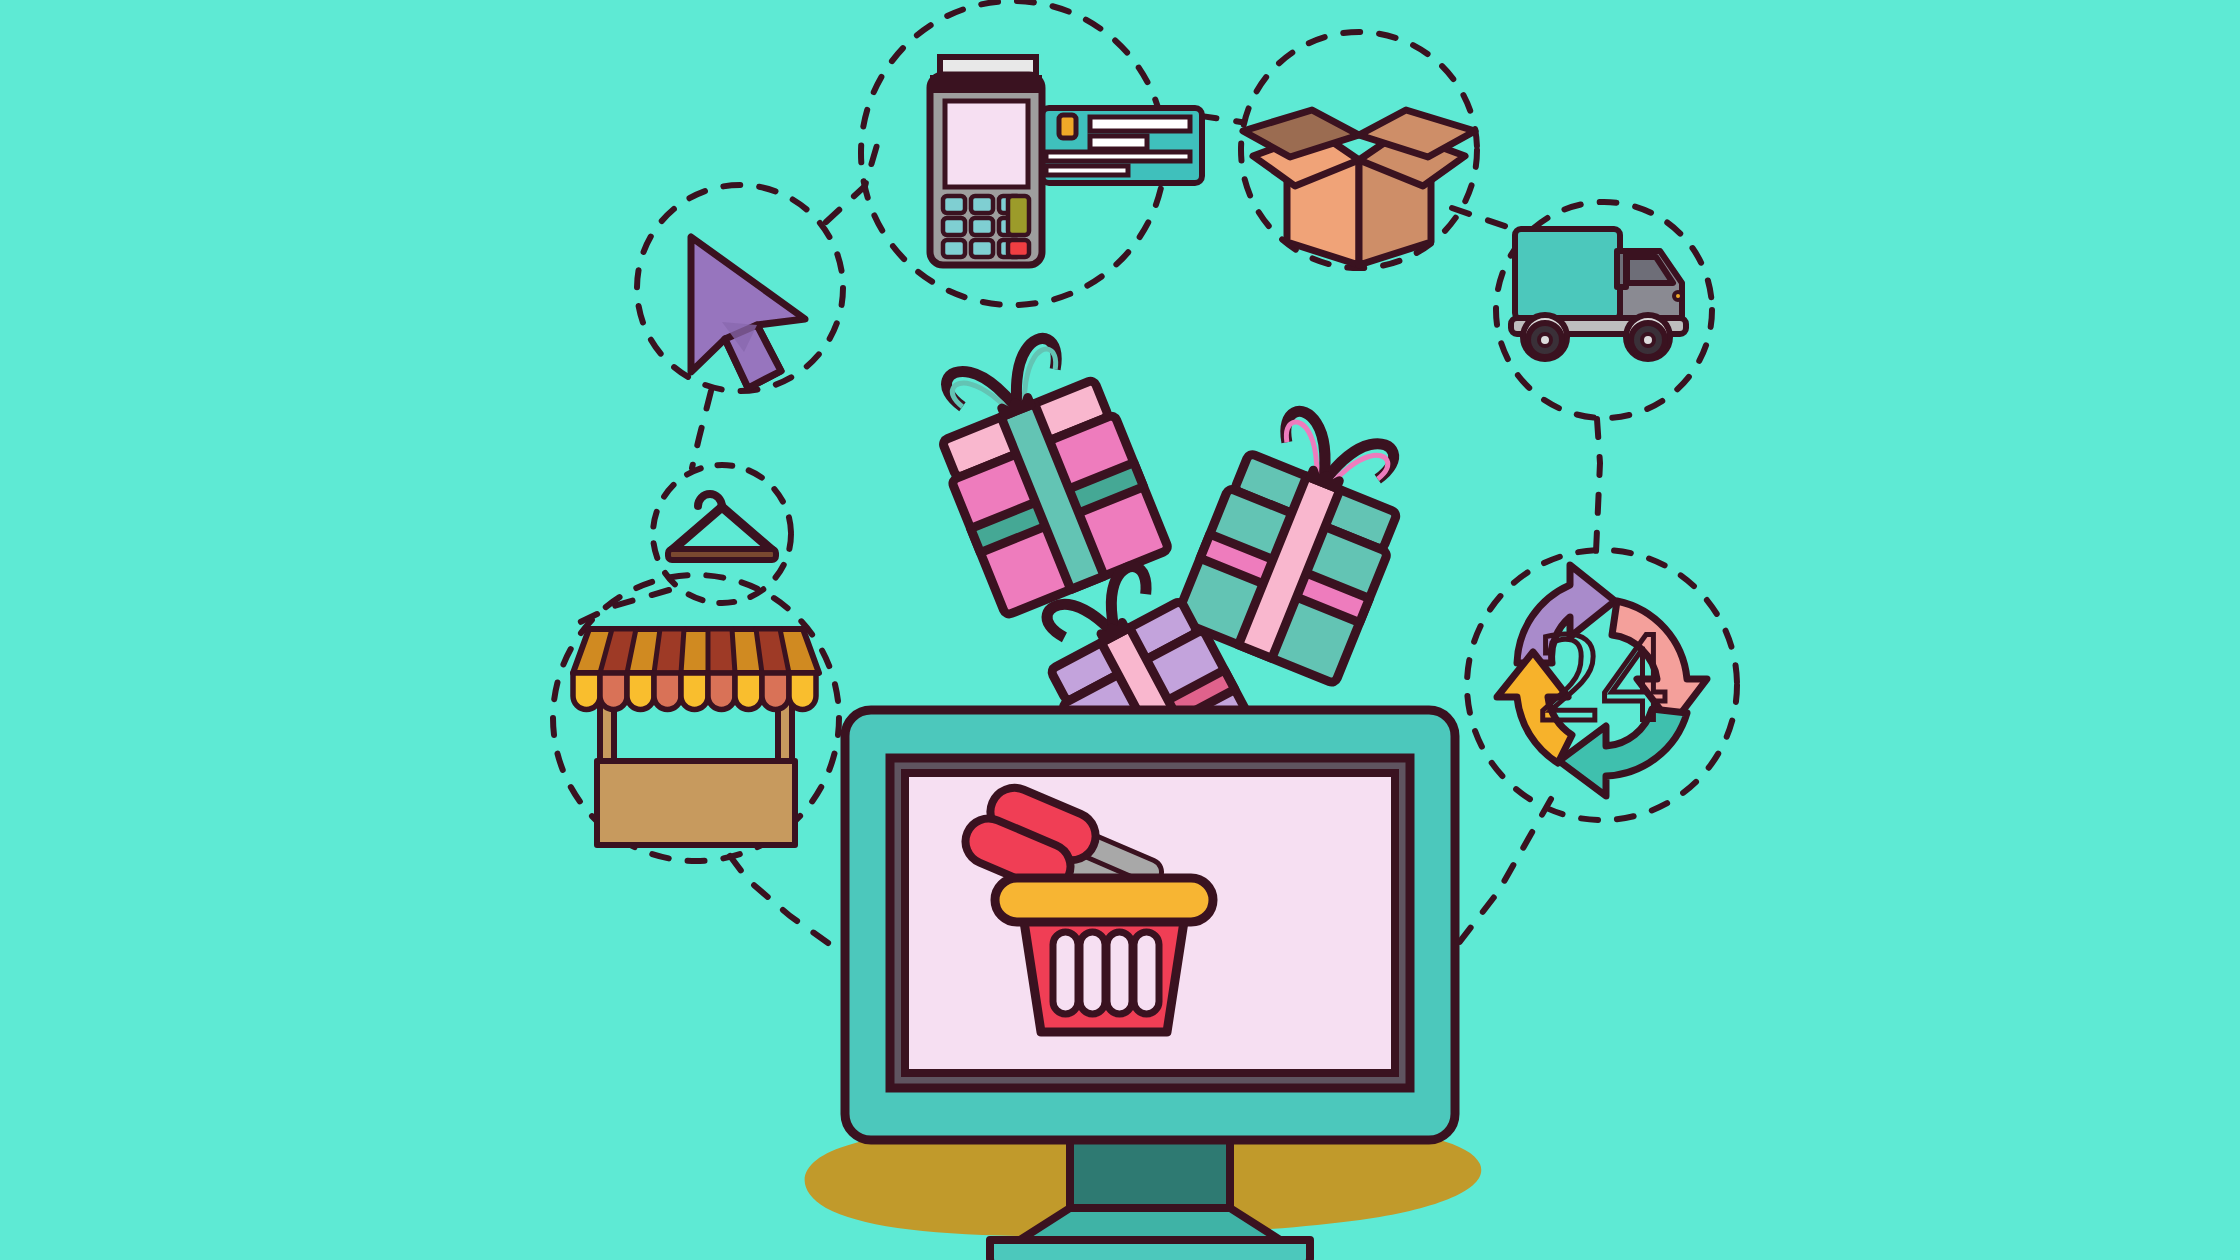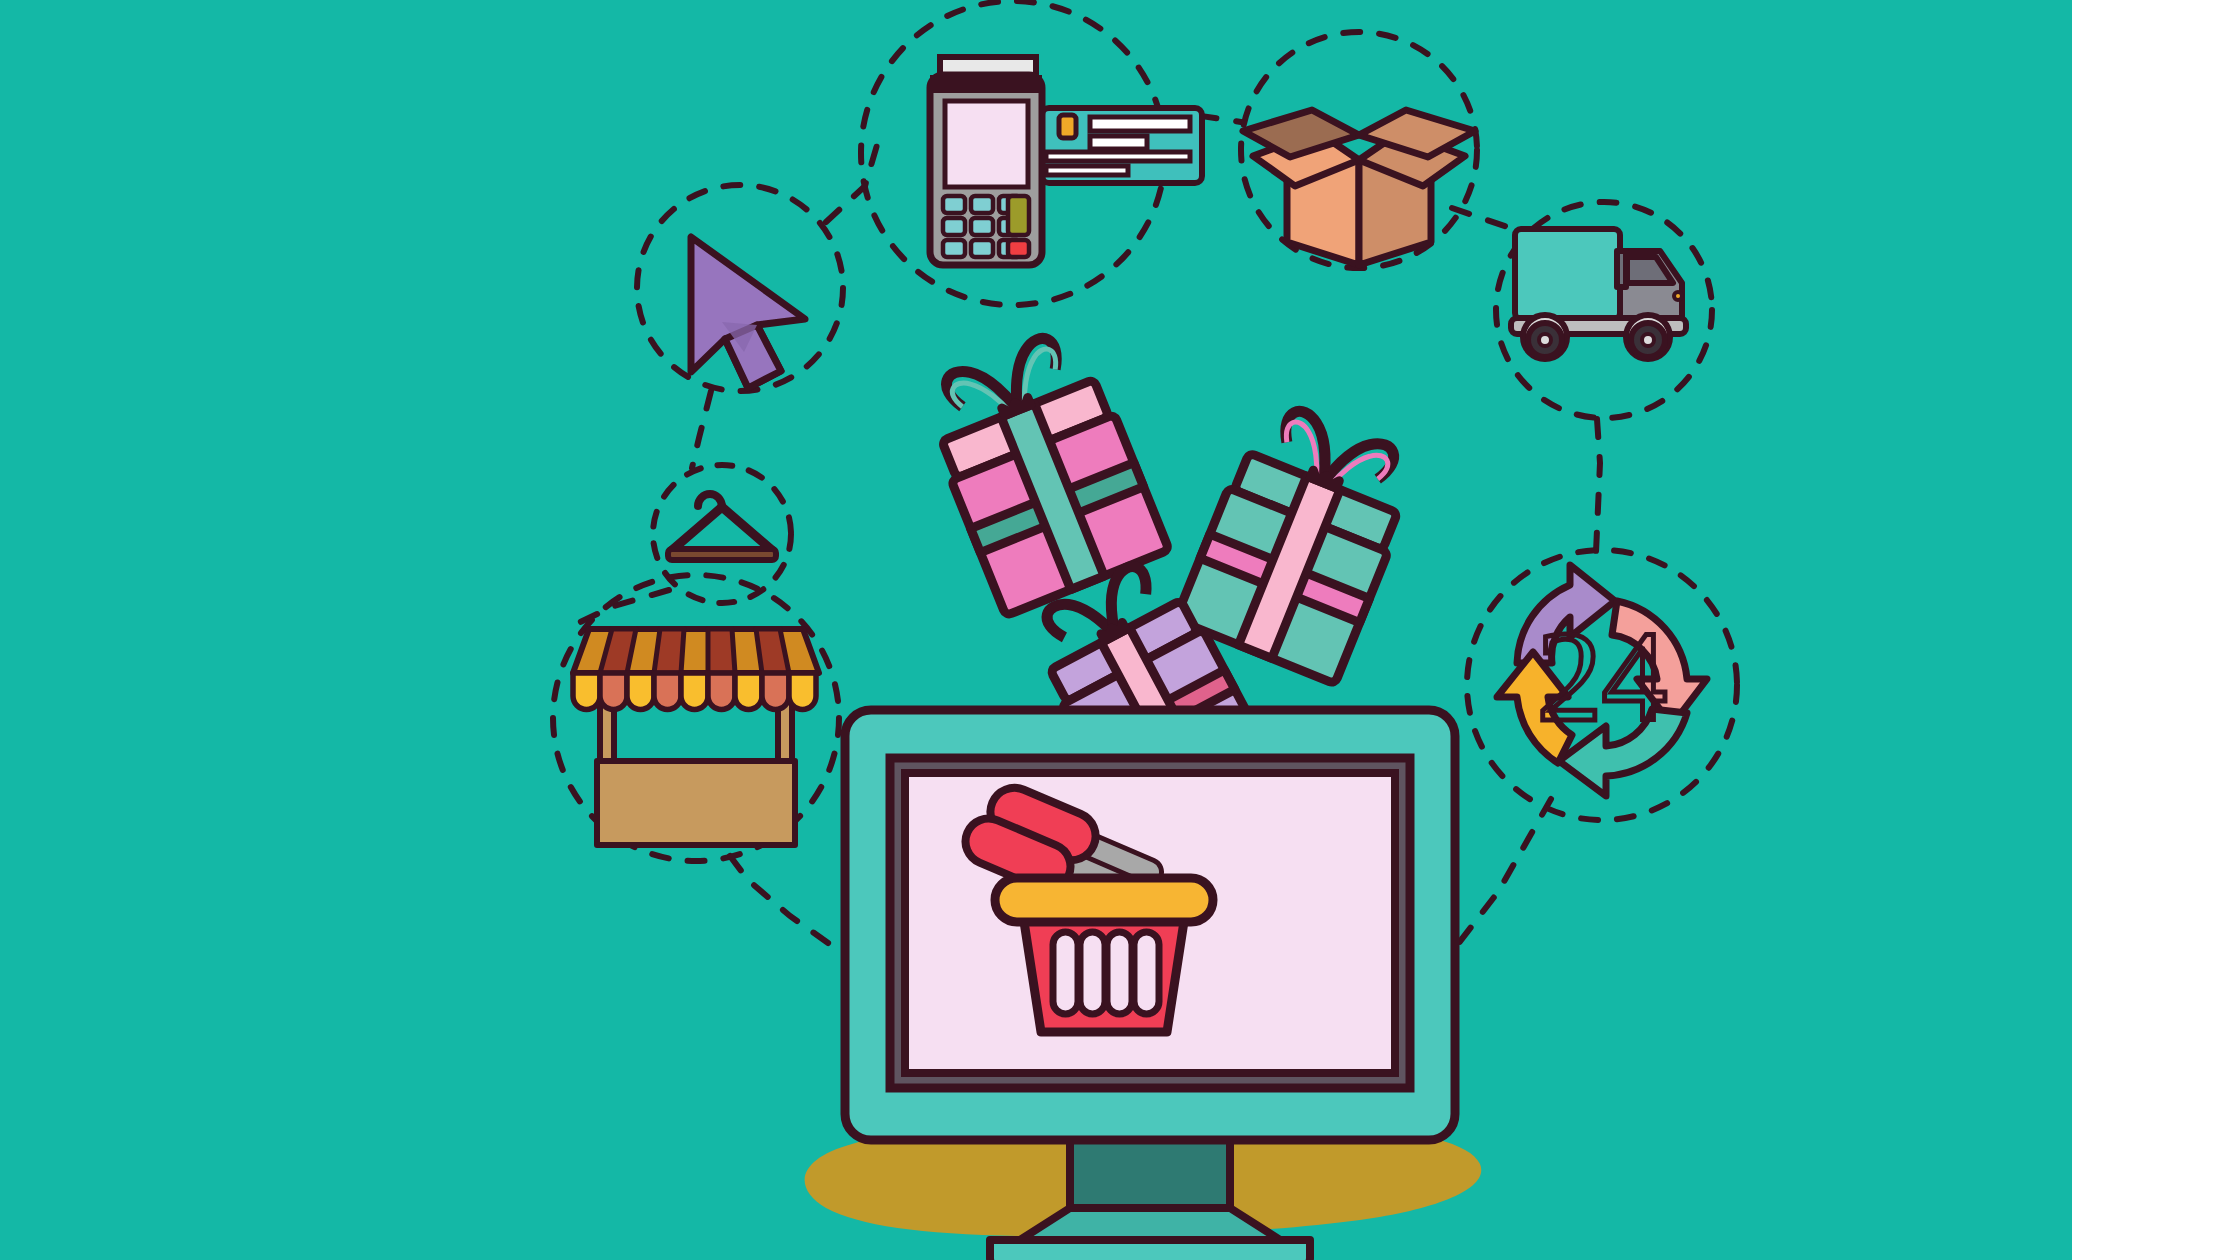--- a/index.html
+++ b/index.html
@@ -5,23 +5,23 @@
   html, body {
     margin: 0;
     padding: 0;
     background: #ffffff;
   }
   body {
     font-family: "Liberation Sans", sans-serif;
   }
   #stage {
     position: relative;
-    width: 2072px;
+    width: 2240px;
     height: 1260px;
-    background: #14b8a6;
+    background: #5eead4;
     overflow: hidden;
   }
   #scene {
     position: absolute;
     inset: 0;
     width: 2240px;
     height: 1260px;
     display: block;
   }
   .a11y {

